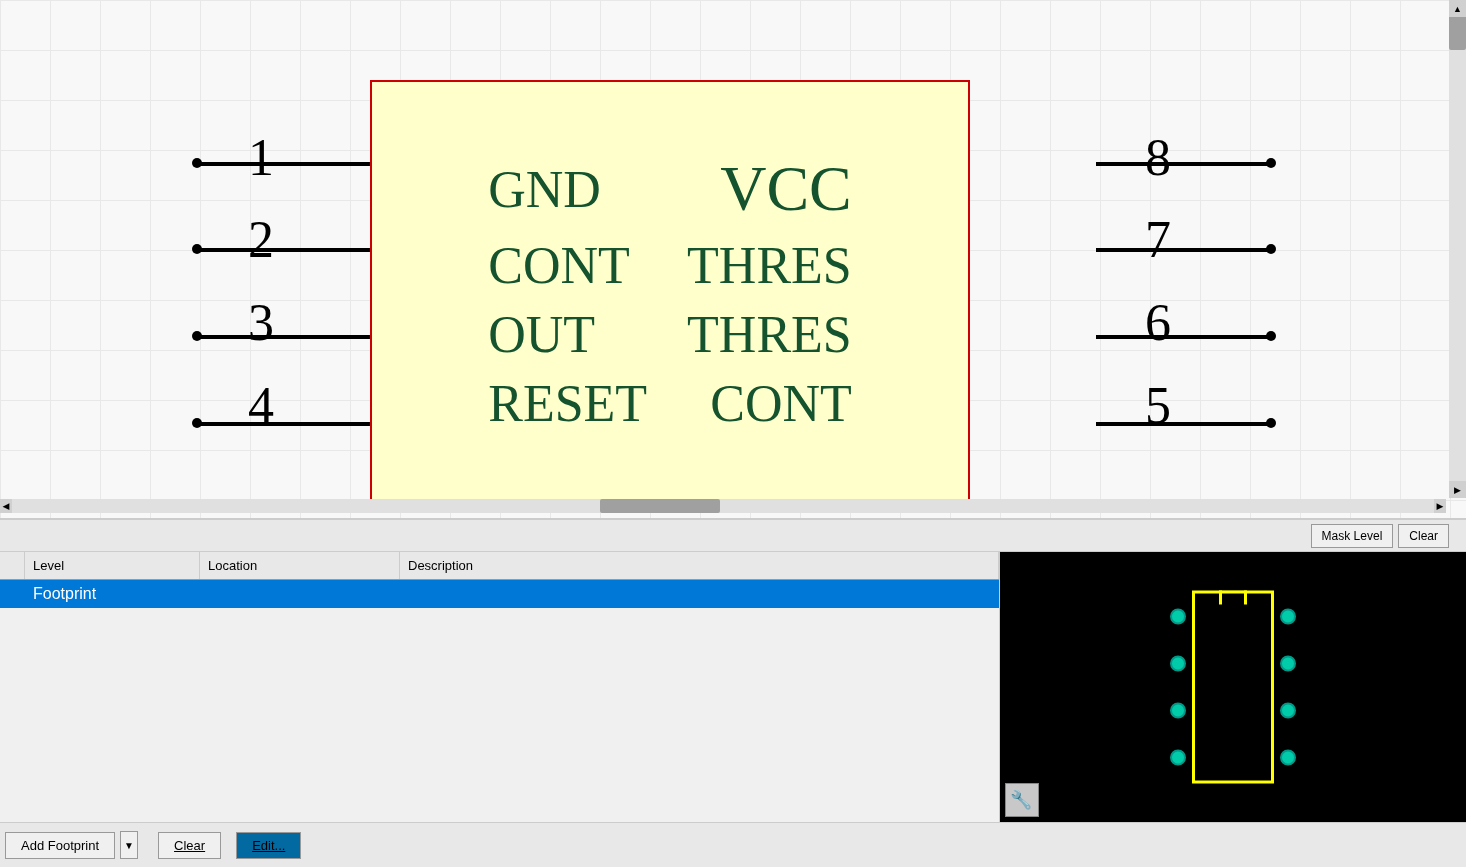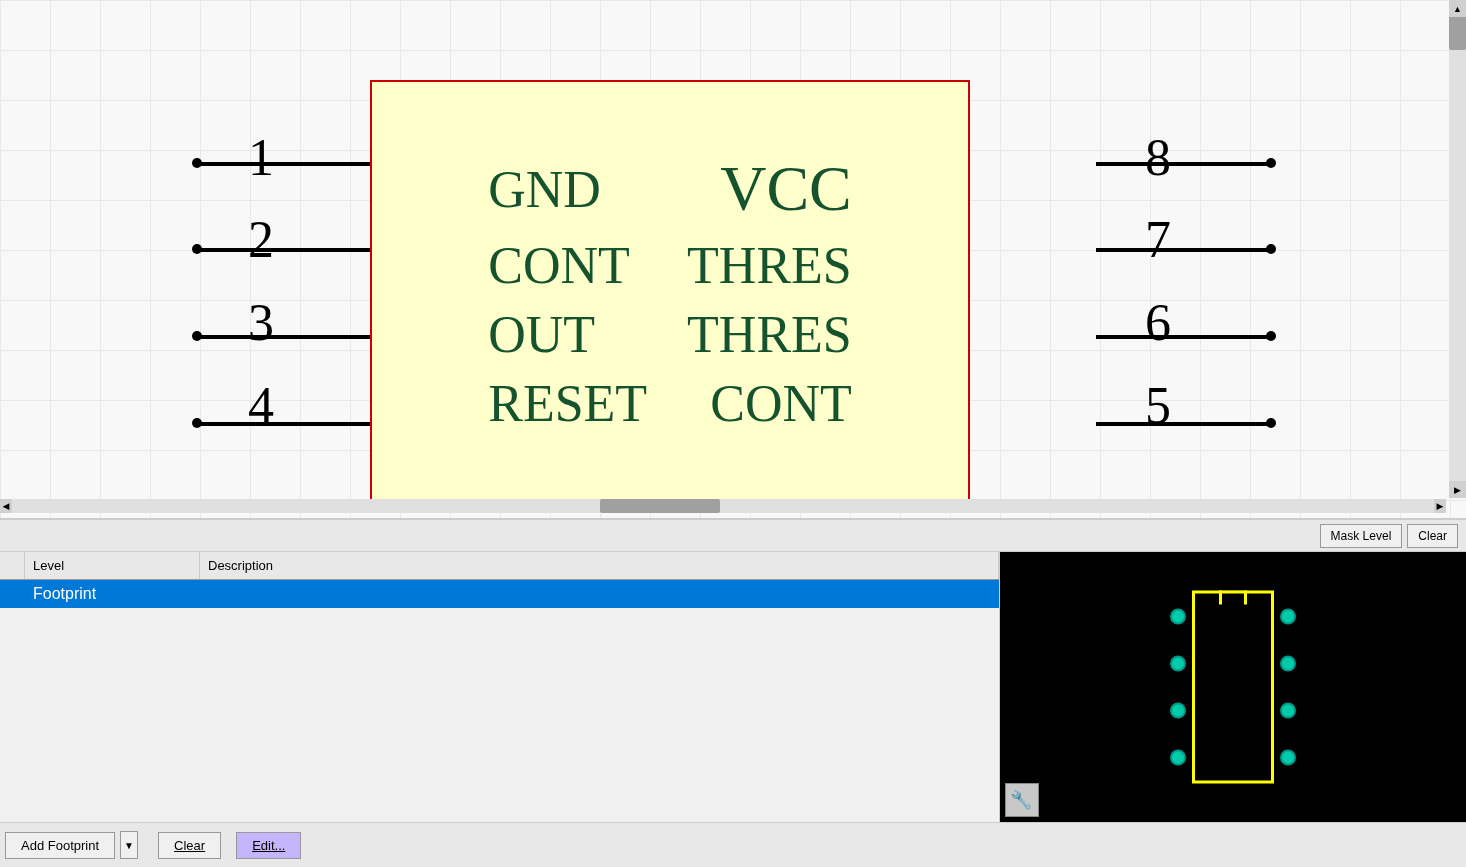--- a/index.html
+++ b/index.html
@@ -107,21 +107,21 @@
     }
 
     
     .toolbar-row {
       height: 32px;
       background: #e8e8e8;
       border-bottom: 1px solid #ccc;
       display: flex;
       align-items: center;
       justify-content: flex-end;
-      padding-right: 8px;
+      padding-right: 17px;
       gap: 5px;
     }
 
     .toolbar-btn {
       padding: 3px 10px;
       background: #f0f0f0;
       border: 1px solid #999;
       font-size: 12px;
       cursor: pointer;
       height: 24px;
@@ -228,21 +228,21 @@
       padding: 5px 15px;
       background: #f0f0f0;
       border: 1px solid #999;
       font-size: 13px;
       cursor: pointer;
       text-decoration: underline;
     }
 
     .btn-edit {
       padding: 5px 15px;
-      background: #c4b5fd;
+      background: #0369a1;
       border: 1px solid #999;
       font-size: 13px;
       cursor: pointer;
       text-decoration: underline;
     }
     .arrow-top {
       position: absolute;
       top: 0;
       right: 0;
       width: 17px;
@@ -371,20 +371,21 @@
     <button class="toolbar-btn">Clear</button>
   </div>
 
   <div class="table-container">
 
     <div class="left-panel">
 
       <div class="table-header">
         <div class="th-cell th-check"></div>
         <div class="th-cell th-type">Level</div>
+        <div class="th-cell th-location">Location</div>
         <div class="th-cell th-description">Description</div>
       </div>
 
       <div class="table-row-selected">
         <div class="td-cell td-check"></div>
         <div class="td-cell td-type">Footprint</div>
         <div class="td-cell td-location"></div>
         <div class="td-cell td-description"></div>
       </div>
     </div>

